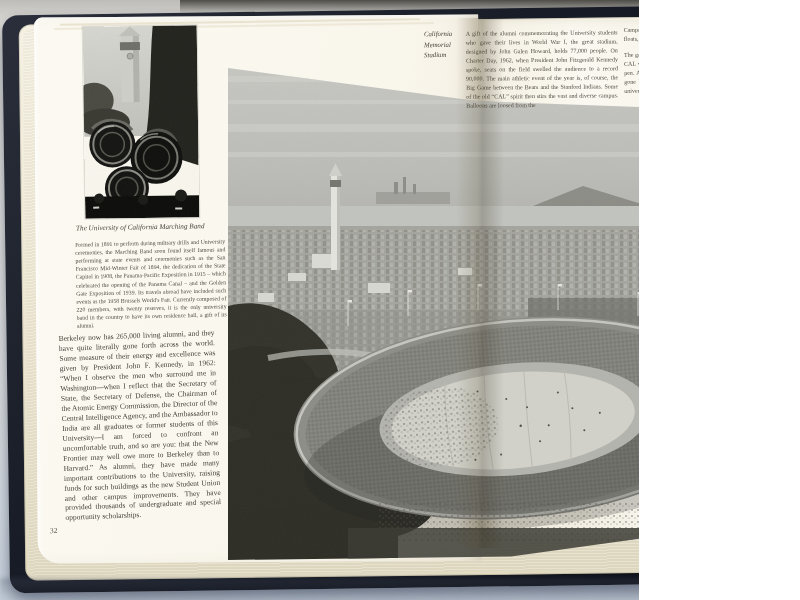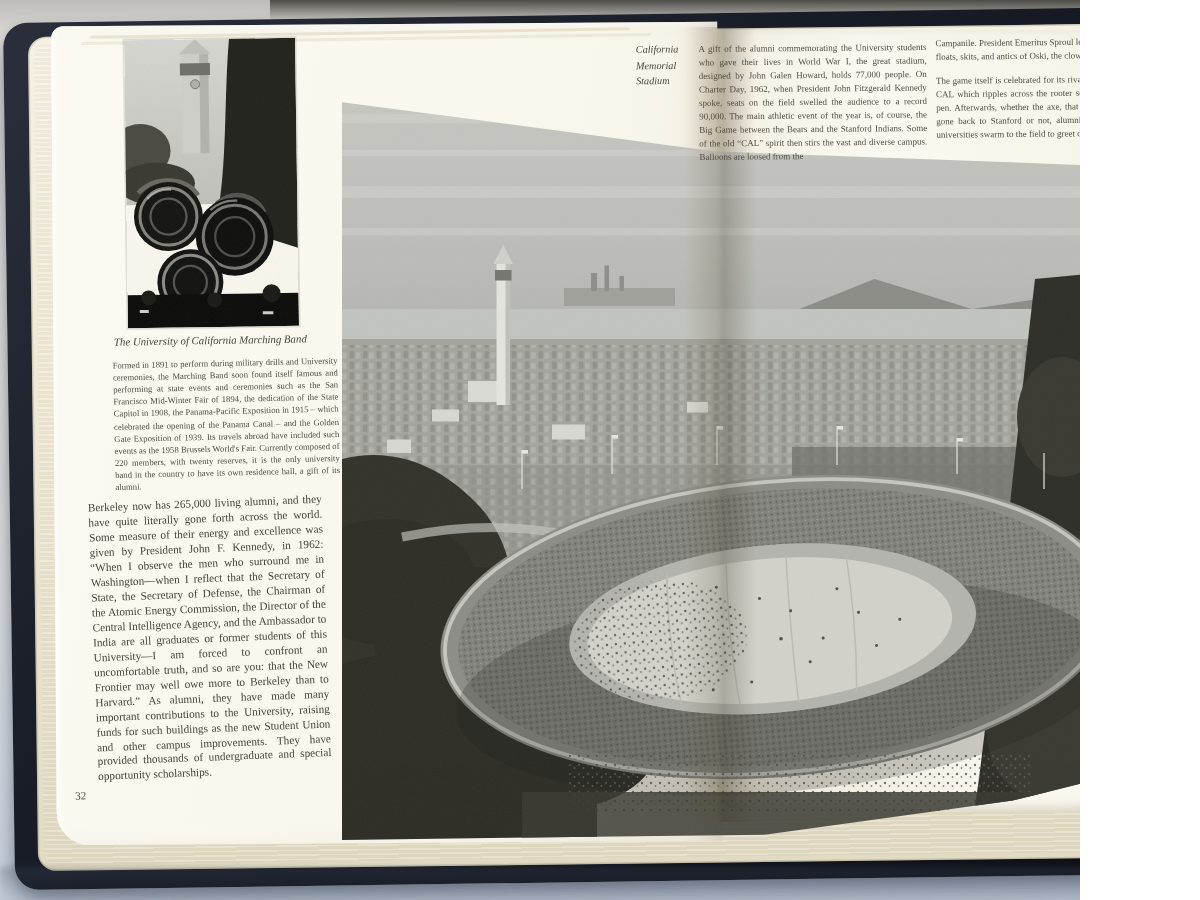--- a/index.html
+++ b/index.html
@@ -1,17 +1,17 @@
 <!DOCTYPE html>
 <html><head>
 <meta charset="utf-8">
 <style>
   html,body{margin:0;padding:0;}
   #stage{
-    position:relative;width:720px;height:600px;overflow:hidden;
+    position:relative;width:639px;height:600px;overflow:hidden;
     background:linear-gradient(180deg,#bdbcb8 0%,#dddcd8 4%,#e7e6e2 30%,#e2e3e2 60%,#d6dce3 82%,#c9d2dd 100%);
     font-family:"Liberation Serif","DejaVu Serif",serif;
   }
   .abs{position:absolute;}
   
   .book-cover{
     left:6px;top:10px;width:770px;height:578px;border-radius:16px;
     background:linear-gradient(135deg,#2a2f3b 0%,#181c26 40%,#0d1017 100%);
     transform:rotate(-0.8deg);
     box-shadow:0 16px 22px rgba(60,70,95,.38), 0 4px 8px rgba(40,45,60,.3);

